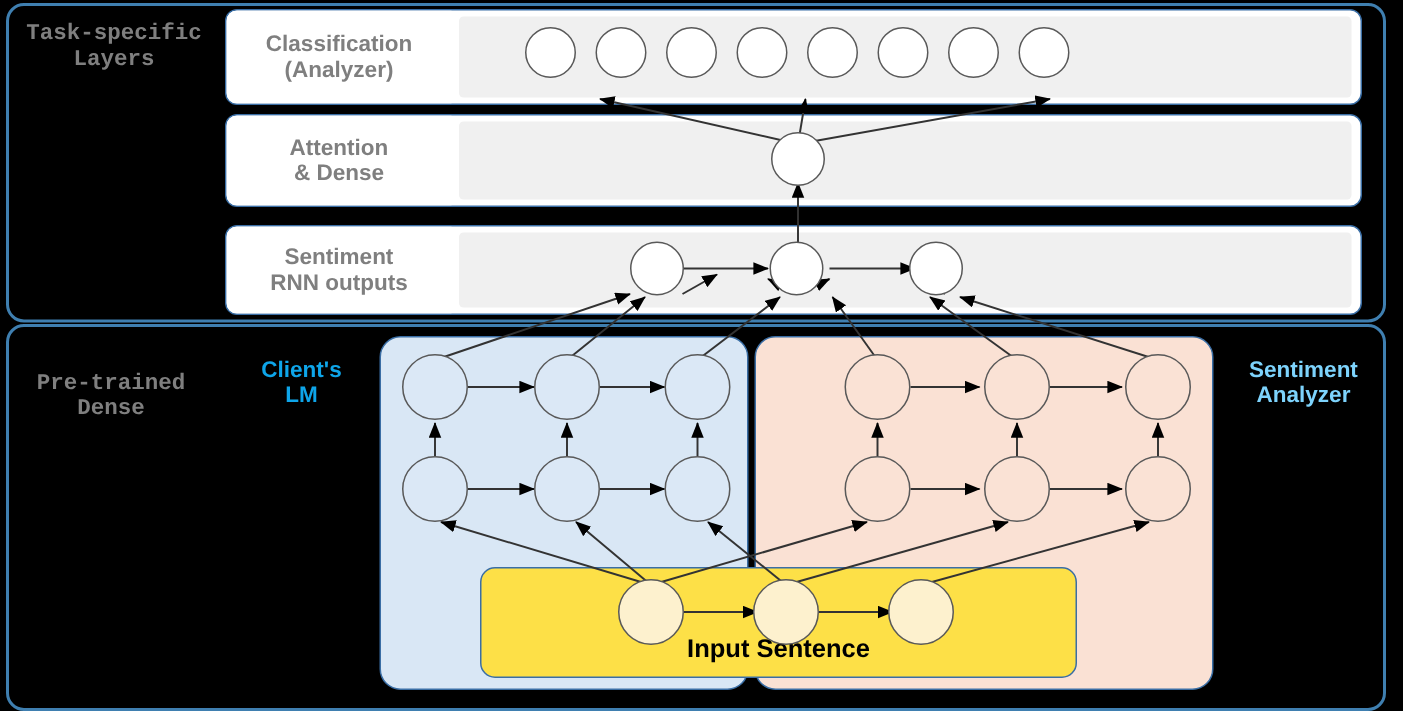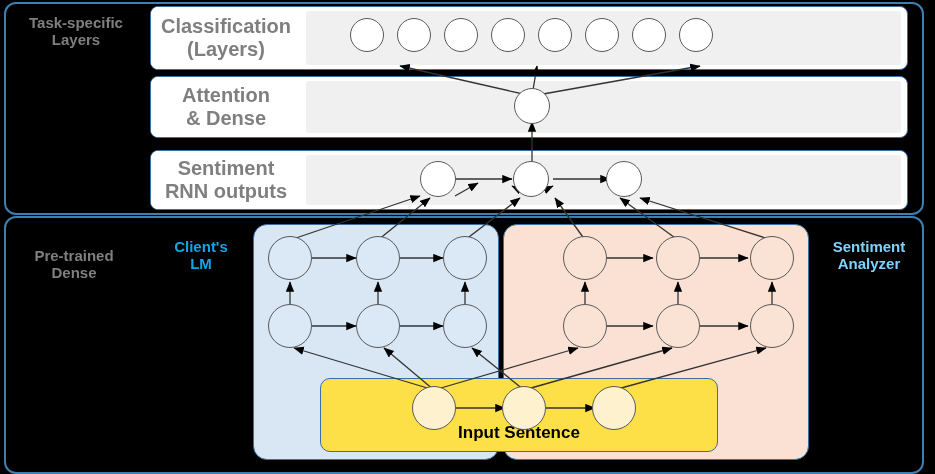--- a/index.html
+++ b/index.html
@@ -10,31 +10,31 @@
   .frame{
     position:absolute;border:2px solid #3f7fb0;border-radius:12px;background:transparent;
   }
   .row{
     position:absolute;border:1.5px solid #3a6ea5;border-radius:8px;background:#fff;
     overflow:hidden;
   }
   .row-label{
     position:absolute;left:0;top:0;height:100%;width:150px;
     display:flex;align-items:center;justify-content:center;text-align:center;
-    color:#7f7f7f;font-weight:bold;font-size:20px;line-height:1.15;
+    color:#7f7f7f;font-weight:bold;font-size:15px;line-height:1.15;
     background:#fff;z-index:3;
   }
   .row-field{
     position:absolute;top:4px;bottom:4px;left:155px;right:6px;
     background:#f0f0f0;border-radius:3px;
   }
   .side-label{
     position:absolute;text-align:center;font-weight:bold;font-size:15px;line-height:1.15;
   }
-  .gray-label{color:#7f7f7f;}
+  .gray-label{color:#7f7f7f;font-family:Liberation Mono, monospace;}
   .blue-label{color:#0ea5e9;}
   .orange-label{color:#7dd3fc;}
   .panel{
     position:absolute;border-radius:14px;border:1.5px solid #3a6ea5;
   }
   .panel-blue{background:#d9e7f5;}
   .panel-orange{background:#fae1d4;}
   .panel-yellow{background:#fde047;border-radius:10px;}
   .node{
     position:absolute;border-radius:50%;border:1.3px solid #595959;
@@ -75,21 +75,21 @@
   <div class="side-label orange-label" style="left:810px;top:238px;width:118px;">
     <div>Sentiment</div>
     <div>Analyzer</div>
   </div>
 
   <div class="row" style="left:150px;top:6px;width:756px;height:62px;">
     <div class="row-field"></div>
     <div class="row-label">
       <div>
         <div>Classification</div>
-        <div>(Layers)</div>
+        <div>(Analyzer)</div>
       </div>
     </div>
   </div>
 
   <div class="row" style="left:150px;top:76px;width:756px;height:60px;">
     <div class="row-field"></div>
     <div class="row-label">
       <div>
         <div>Attention</div>
         <div>&amp; Dense</div>

